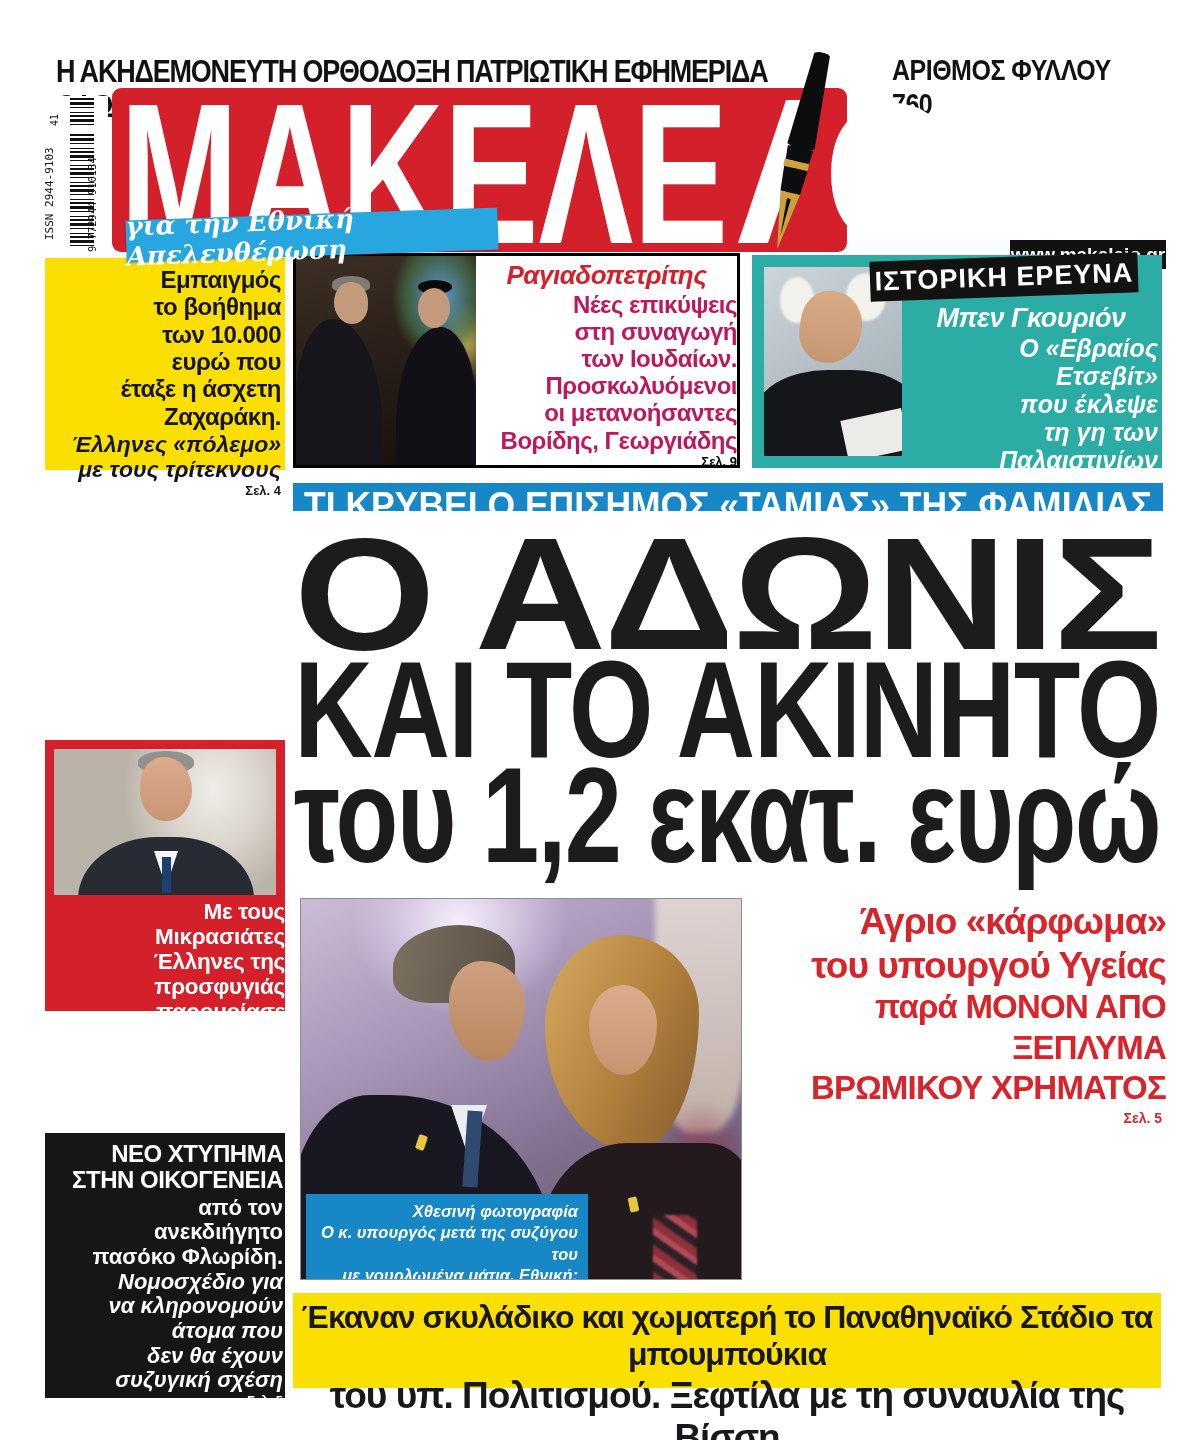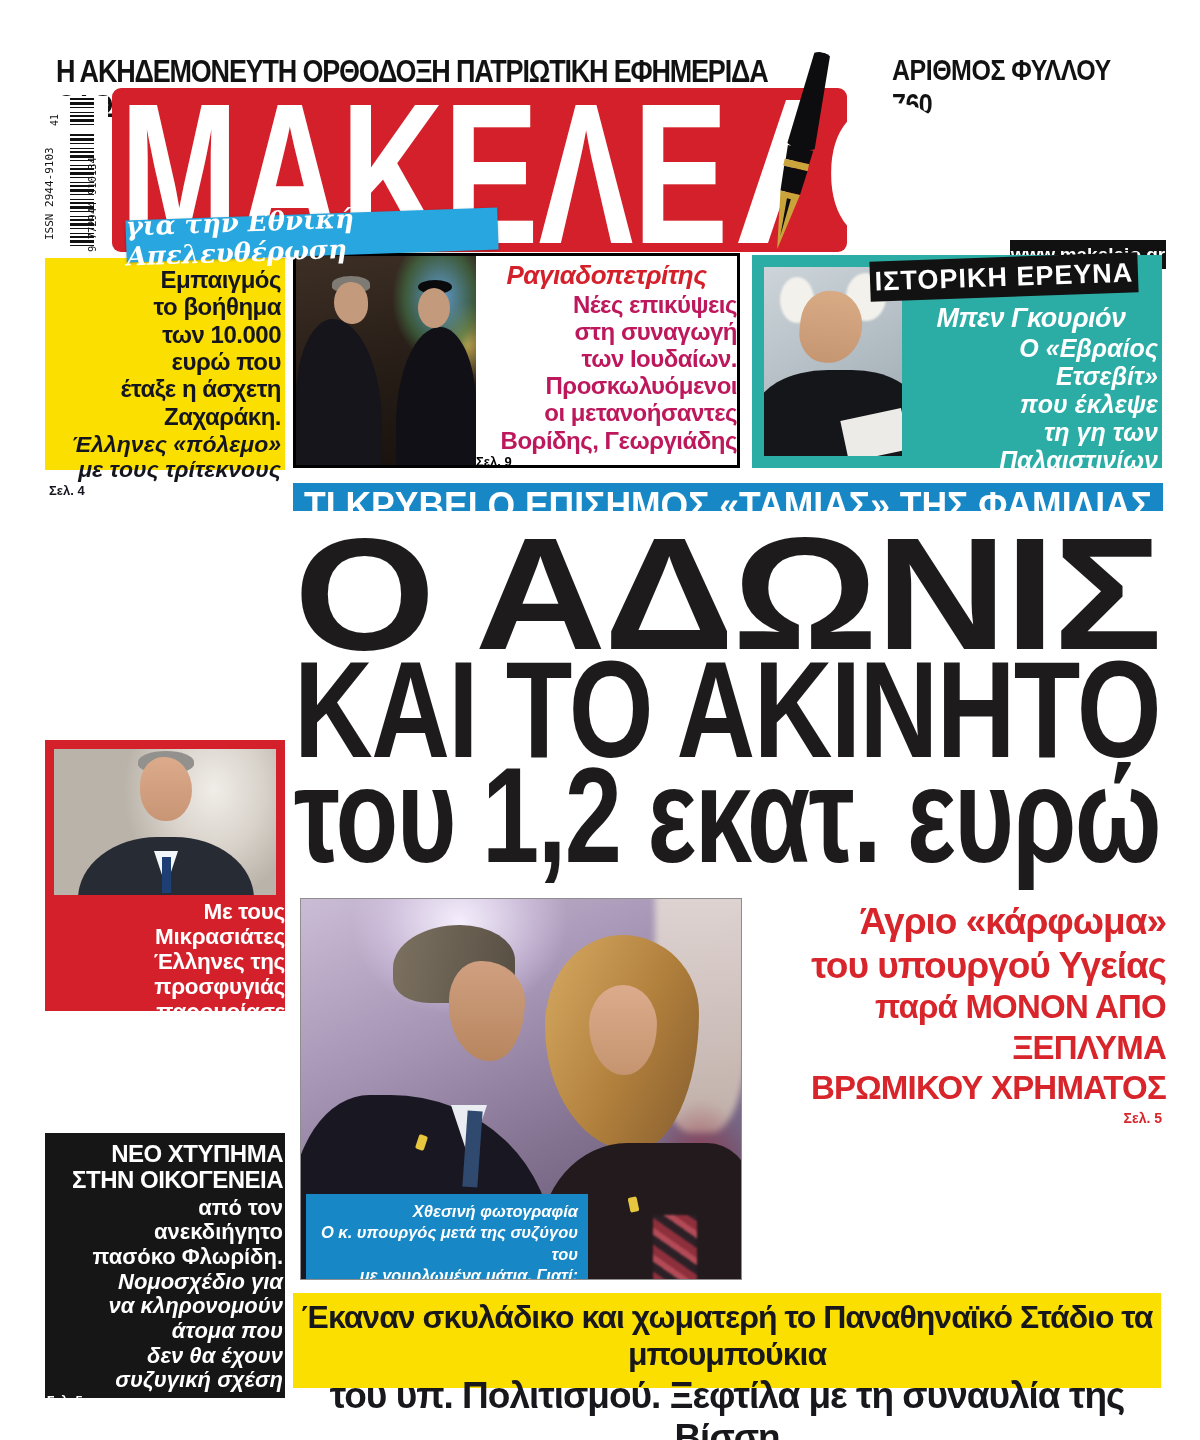--- a/index.html
+++ b/index.html
@@ -47,21 +47,21 @@
   .price-label{font-size:19px;vertical-align:4px;}
   .price-value{font-size:31px;margin-left:5px;}
   .sitebar{left:1010px;top:240px;width:156px;height:29px;background:#111;border:2px solid #111;
     box-sizing:border-box;color:#fff;font-weight:900;font-size:19px;display:flex;align-items:center;justify-content:center;}
 
   
   .lbox{left:45px;width:240px;box-sizing:border-box;text-align:center;}
   .box-yellow{top:258px;height:212px;background:#fbdf00;color:#15151f;padding:8px 4px 2px 4px;}
   .yellow-main{font-size:24px;font-weight:900;line-height:1.14;letter-spacing:-0.5px;}
   .yellow-italic{font-size:23px;font-weight:900;font-style:italic;line-height:1.1;margin-top:2px;}
-  .pageref{font-size:13px;font-weight:bold;text-align:left;}
+  .pageref{font-size:13px;font-weight:bold;text-align:right;}
   .box-teal{top:480px;height:257px;background:#28a39d;color:#fff;padding:10px 4px 2px 4px;}
   .teal-txt{font-size:23px;font-weight:bold;font-style:italic;line-height:1.16;}
   .teal-hr{width:70px;height:3px;background:#fff;margin:7px auto;}
   .box-red{top:740px;height:271px;background:#d4202a;color:#fff;padding:0;}
   .red-txt{font-size:22.5px;font-weight:900;line-height:1.11;letter-spacing:-0.3px;}
   .box-black{top:1133px;height:265px;background:#161616;color:#fff;padding:8px 2px 2px 2px;}
   .black-caps{font-size:24px;font-weight:900;line-height:1.1;letter-spacing:-0.5px;}
   .black-plain{font-size:22px;font-weight:900;line-height:1.12;margin-top:2px;}
   .black-italic{font-size:22px;font-weight:900;font-style:italic;line-height:1.12;}
 
@@ -319,21 +319,21 @@
     <div class="mp-woman-face"></div>
     <div class="mp-man-suit"></div>
     <div class="mp-man-shirt"></div>
     <div class="mp-man-tie"></div>
     <div class="mp-ribbon" style="left:116px;top:236px;transform:rotate(18deg);"></div>
     <div class="mp-woman-coat"></div>
     <div class="mp-scarf"></div>
     <div class="mp-ribbon" style="left:328px;top:298px;transform:rotate(-12deg);"></div>
     <div class="mp-caption pre">Χθεσινή φωτογραφία
 Ο κ. υπουργός μετά της συζύγου του
-με γουρλωμένα μάτια. Γιατί;</div>
+με γουρλωμένα μάτια. Εθνική;</div>
   </div>
 
   <div class="abs lead-body">
     <div class="lead-intro pre">Άγριο «κάρφωμα»
 του υπουργού Υγείας</div>
     <div class="lead-caps pre">παρά ΜΟΝΟΝ ΑΠΟ ΞΕΠΛΥΜΑ
 ΒΡΩΜΙΚΟΥ ΧΡΗΜΑΤΟΣ</div>
     <div class="lead-ref">Σελ. 5</div>
   </div>
 

